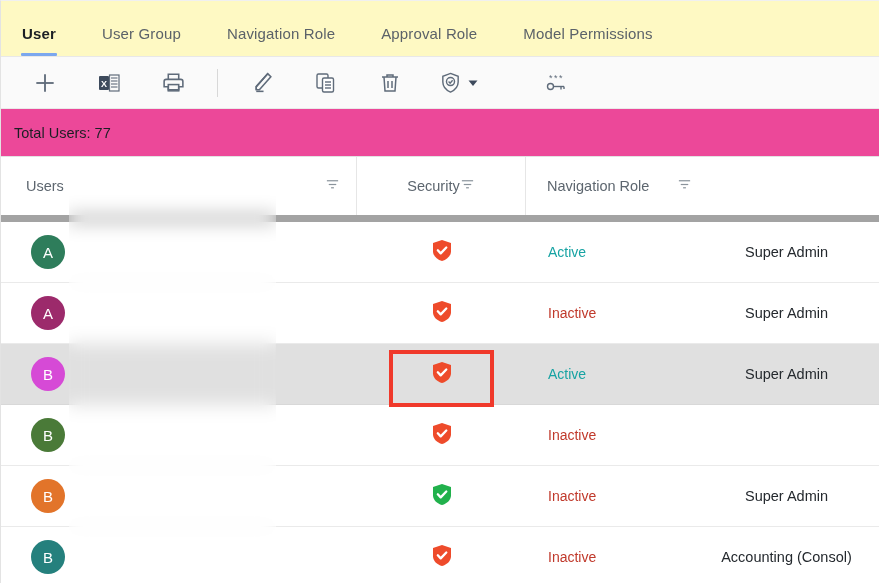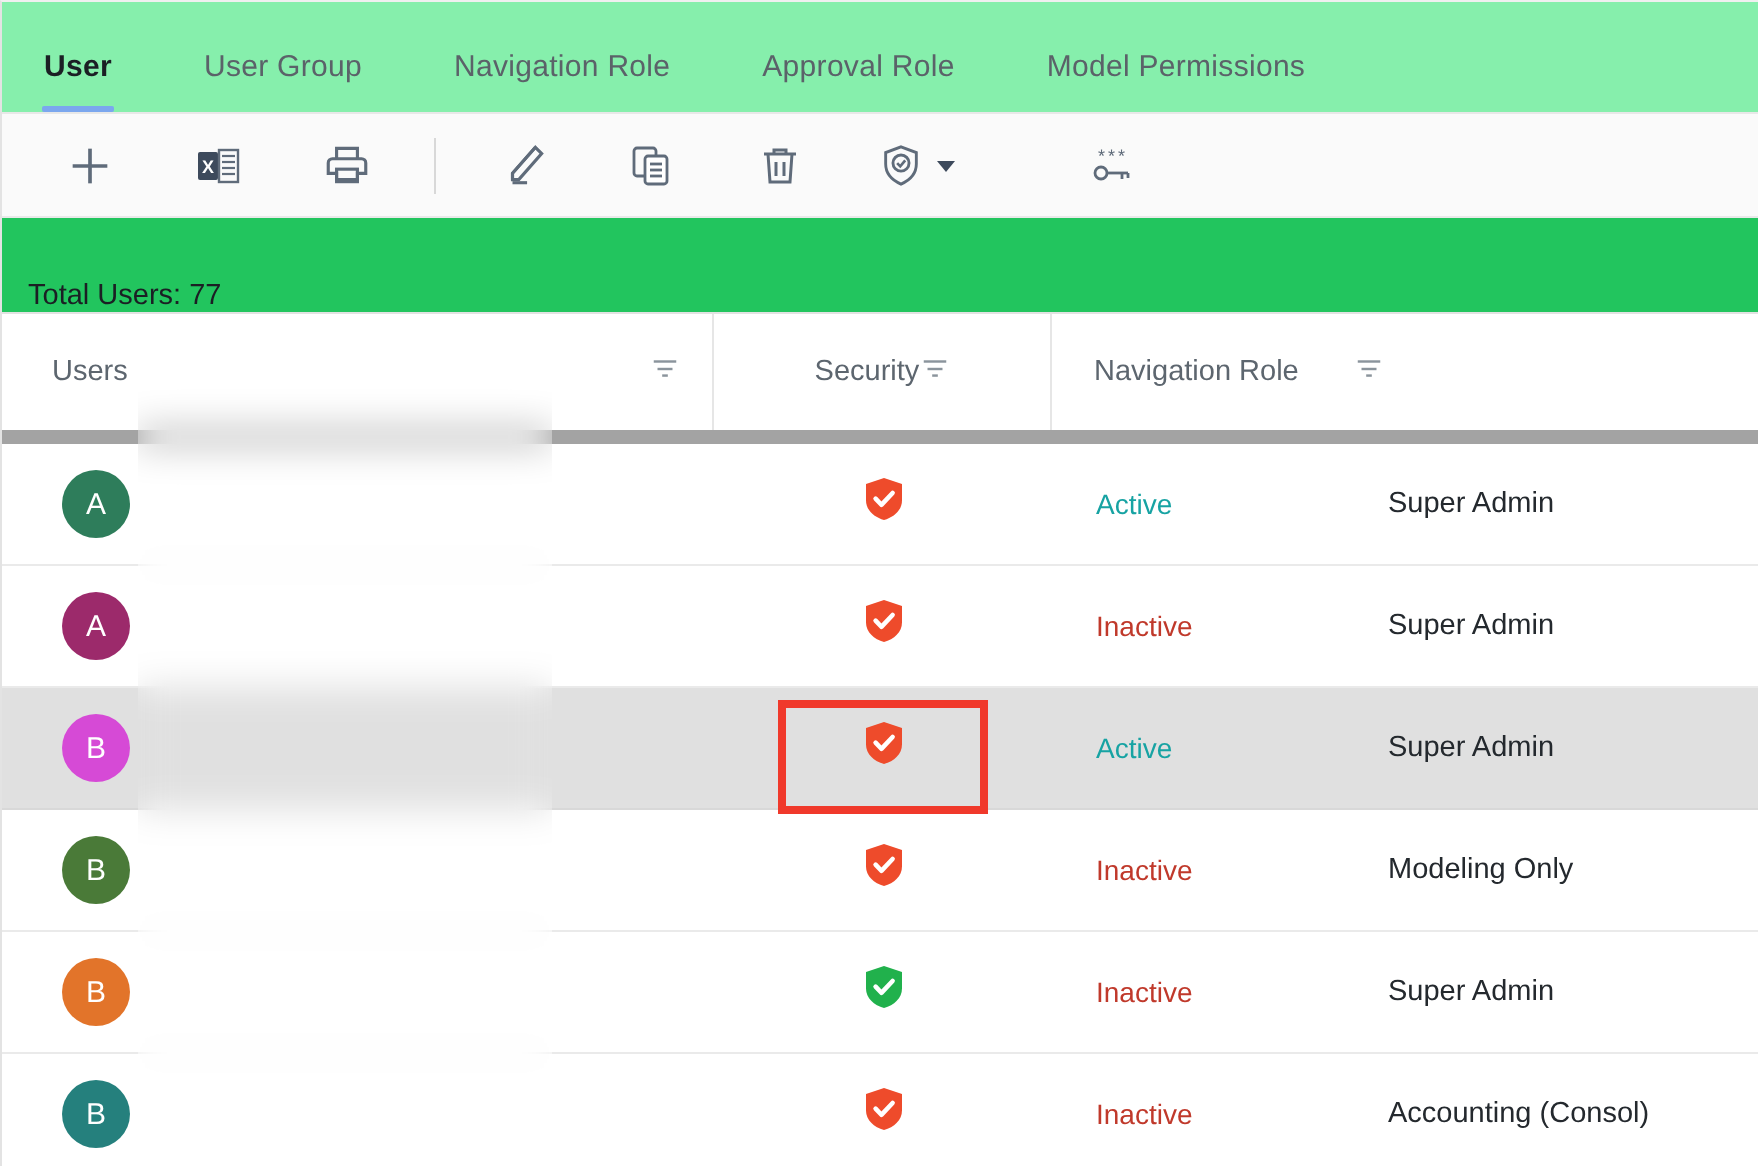--- a/index.html
+++ b/index.html
@@ -16,21 +16,21 @@
     border-left: 1px solid #e3e3e3;
     border-top: 1px solid #f0f0f0;
   }
 
   
   .tabbar {
     height: 56px;
     display: flex;
     align-items: flex-end;
     padding-left: 21px;
-    background: #86efac;
+    background: #fef9c3;
     border-bottom: 1px solid #e8e8e8;
     position: relative;
   }
   .tab {
     font-size: 15px;
     color: #5b6269;
     padding: 0 0 14px 0;
     margin-right: 46px;
     cursor: pointer;
     white-space: nowrap;
@@ -71,25 +71,25 @@
     width: 1px; height: 28px;
     background: #d8d8d8;
     margin: 0 22px 0 2px;
   }
   .shield-wrap { display:flex; align-items:center; gap:5px; }
 
   
   .totals {
     height: 47px;
     display: flex;
-    align-items: flex-end;
+    align-items: center;
     padding-left: 13px;
     font-size: 14.5px;
     color: #1b1f24;
-    background: #22c55e;
+    background: #ec4899;
   }
 
   
   .grid {
     position: relative;
     border-top: 1px solid #e2e2e2;
   }
   .ghead {
     display: flex;
     height: 65px;
@@ -122,21 +122,21 @@
     height: 61px;
     border-bottom: 1px solid #eaeaea;
     background: #fff;
     align-items: center;
   }
   .grow.selected { background: #e0e0e0; border-bottom-color: #d8d8d8; }
   .cell { height: 61px; display: flex; align-items: center; }
   .cell-users { width: 356px; padding-left: 30px; }
   .cell-sec { width: 169px; justify-content: center; position: relative; }
   .cell-stat { width: 147px; padding-left: 22px; font-size: 14px; }
-  .cell-nav { width: 206px; padding-left: 21px; font-size: 14.5px; color: #24292e; white-space: nowrap; }
+  .cell-nav { width: 206px; padding-left: 21px; font-size: 14.5px; color: #24292e; white-space: nowrap; justify-content: center; }
 
   .avatar {
     width: 34px; height: 34px;
     border-radius: 50%;
     display: flex; align-items: center; justify-content: center;
     color: #fff;
     font-size: 15px;
     flex: 0 0 auto;
   }
   .uname {
@@ -395,23 +395,20 @@
           </div>
           <div class="cell cell-sec">
             <span><svg width="20" height="23" viewBox="0 0 20 23">
                 <path d="M10 1 19 4v8.2C19 17 15 20.6 10 22 5 20.6 1 17 1 12.2V4z" fill="#ee4b2b"></path>
                 <path d="M5.8 11.3l2.9 3.1 5.6-5.9" fill="none" stroke="#fff" stroke-width="2.3" stroke-linecap="round" stroke-linejoin="round"></path>
               </svg></span>
           </div>
           <div class="cell cell-stat">
             <span style="color:#c0392b">Inactive</span>
           </div>
-          <div class="cell cell-nav">
-            <span>Modeling Only</span>
-          </div>
         </div>
         <div class="grow">
           <div class="cell cell-users">
             <span class="avatar" style="background:#e2742a">B</span>
             <span class="uname">&nbsp;&nbsp;&nbsp;&nbsp;&nbsp;&nbsp;&nbsp;&nbsp;&nbsp;</span>
           </div>
           <div class="cell cell-sec">
             <span><svg width="20" height="23" viewBox="0 0 20 23">
                 <path d="M10 1 19 4v8.2C19 17 15 20.6 10 22 5 20.6 1 17 1 12.2V4z" fill="#21b14c"></path>
                 <path d="M5.8 11.3l2.9 3.1 5.6-5.9" fill="none" stroke="#fff" stroke-width="2.3" stroke-linecap="round" stroke-linejoin="round"></path>

